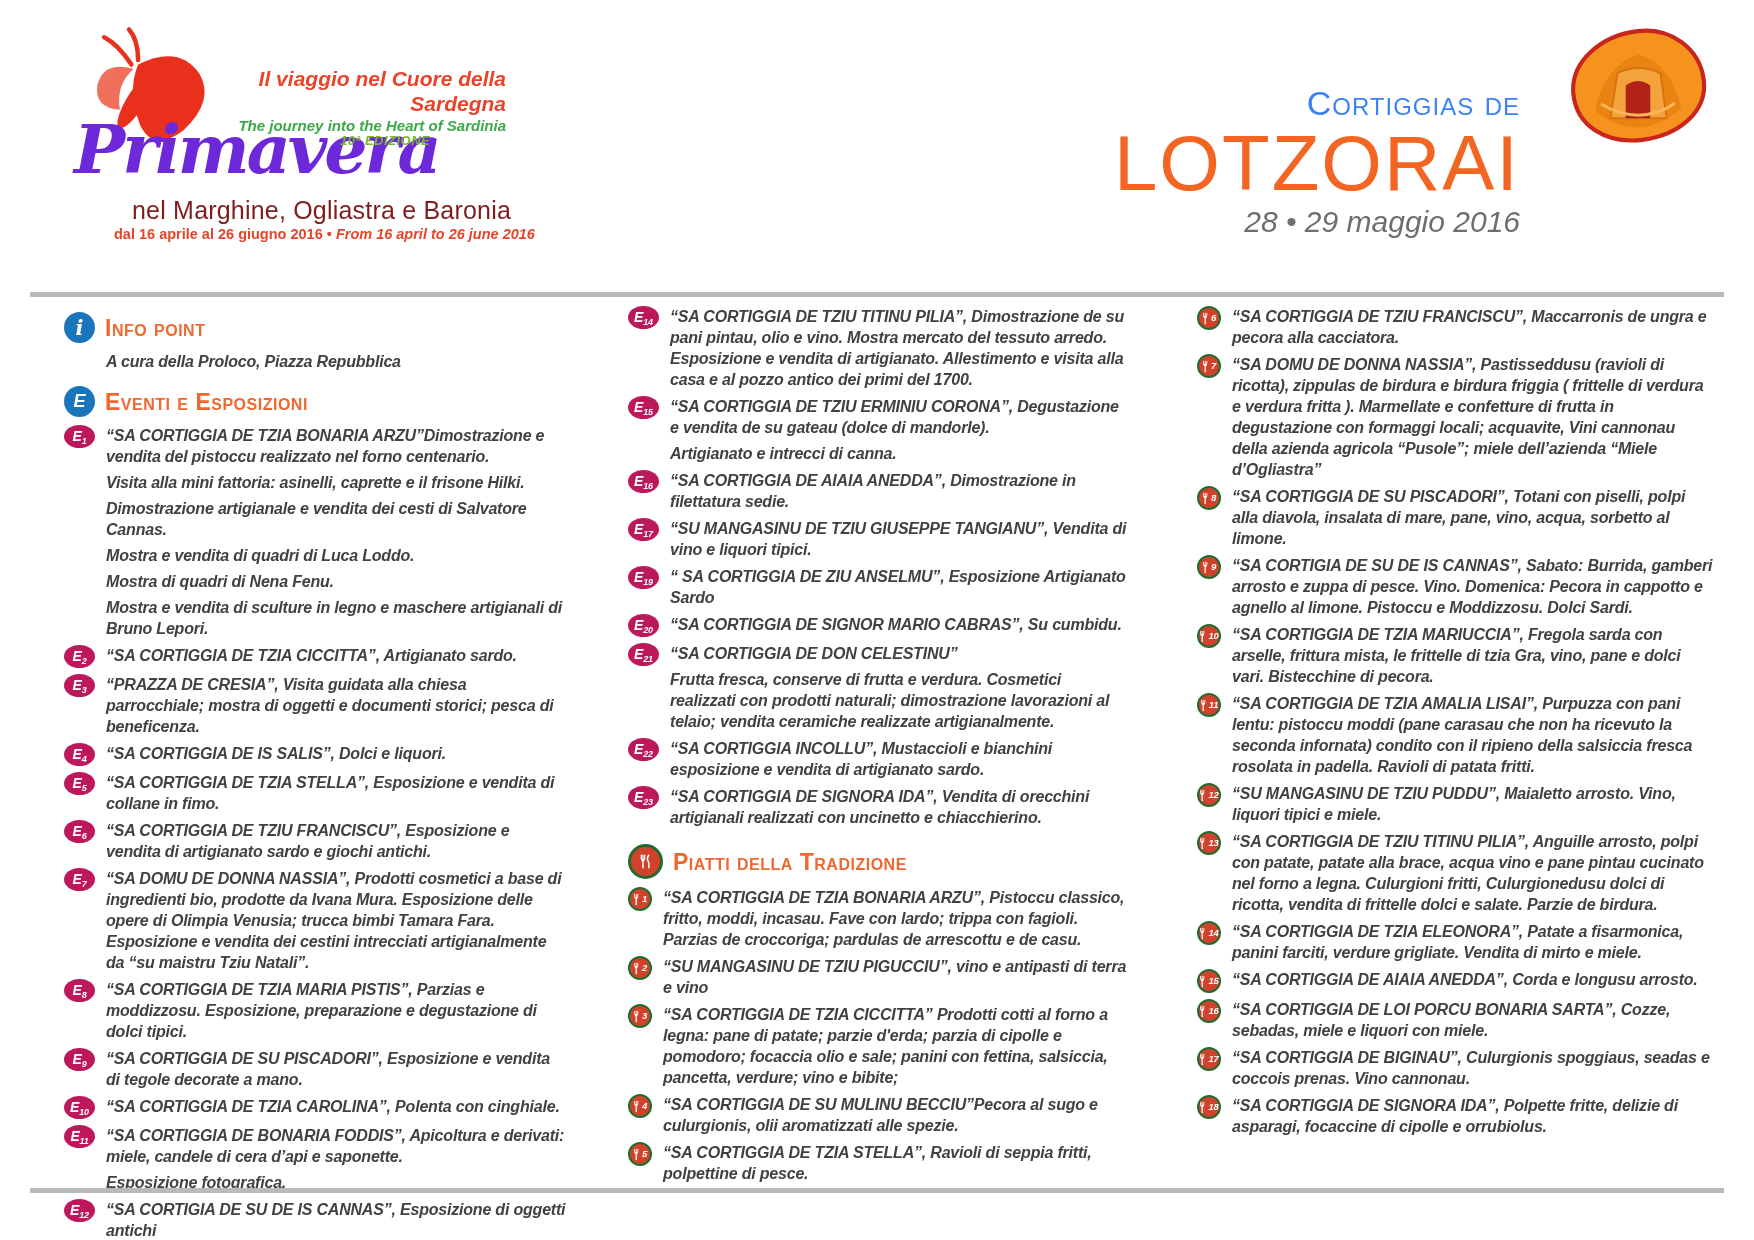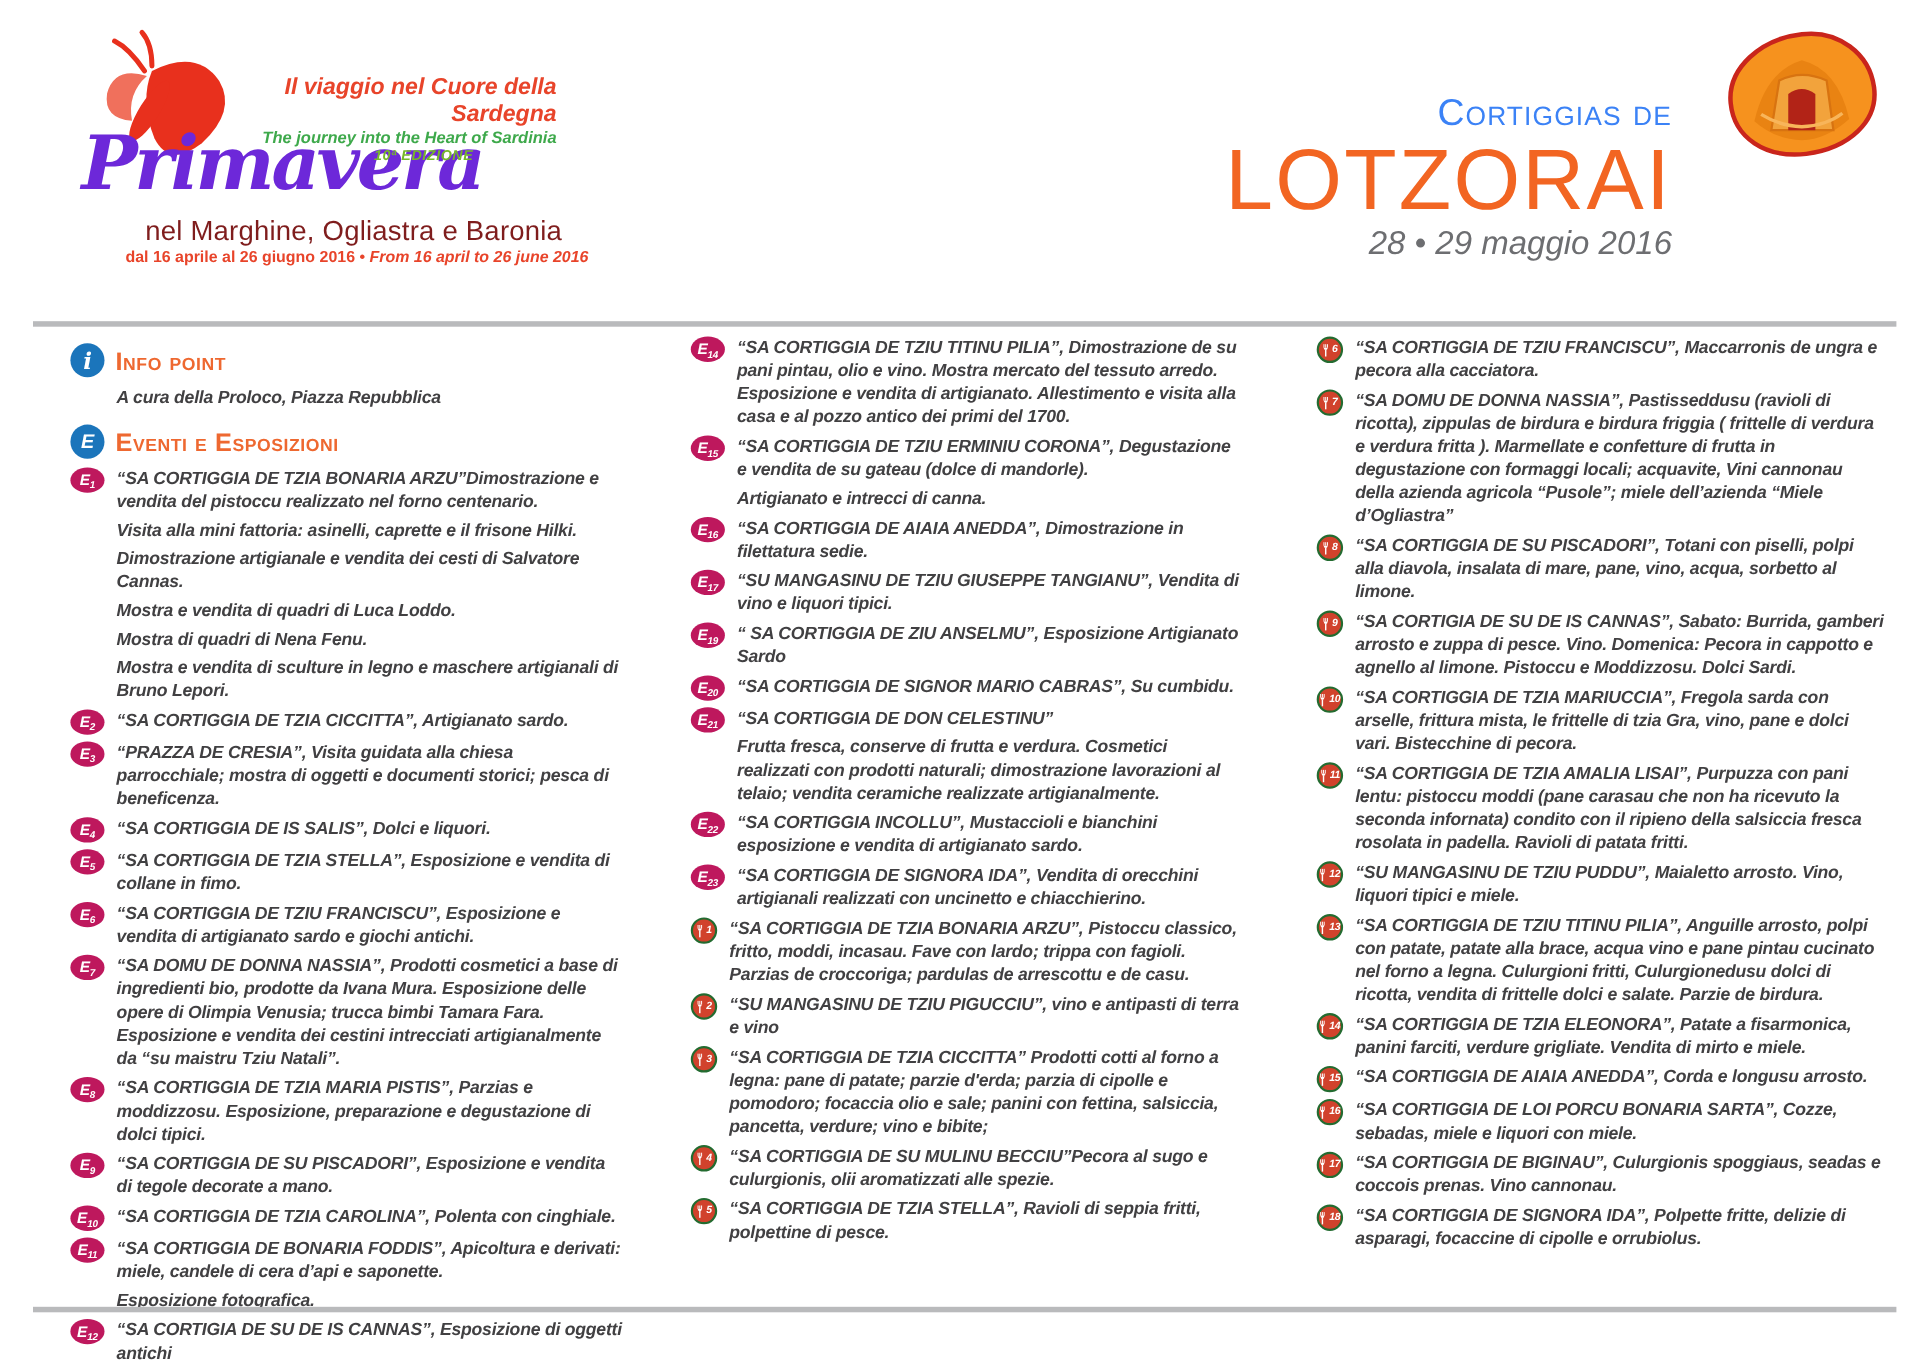--- a/index.html
+++ b/index.html
@@ -255,20 +255,31 @@
           </div>
         </div>
         <div class="item">
           <span class="badge badge-e">E<sub>23</sub></span>
           <div class="itxt">
             <p>“SA CORTIGGIA DE SIGNORA IDA”, Vendita di orecchini artigianali realizzati con uncinetto e chiacchierino.</p>
           </div>
         </div>
       </div>
 
+    <div class="sec-head dish-gap">
+      <span class="ico-dish">
+        <svg viewBox="0 0 20 20">
+          <path d="M5 2v5M7 2v5M9 2v5" stroke="#fff" stroke-width="1.5" fill="none"></path>
+          <path d="M4.6 7h4.8l-1.2 3h-2.4z" fill="#fff"></path>
+          <rect x="6.2" y="9.4" width="1.7" height="8.6" fill="#fff"></rect>
+          <path d="M14 2c-2 3.4-2 7.2 0 9.4V18" stroke="#fff" stroke-width="1.8" fill="none"></path>
+        </svg>
+      </span>
+      <span class="sec-title">Piatti della Tradizione</span>
+    </div>
     <div>
         <div class="item">
           <span class="badge badge-n">
             <svg viewBox="0 0 10 16">
               <path d="M2 1v4M4 1v4M6 1v4" stroke="#fff" stroke-width="1.1" fill="none"></path>
               <path d="M1.6 5h4.8l-1 2.4h-2.8z" fill="#fff"></path>
               <rect x="3.2" y="7" width="1.6" height="8" fill="#fff"></rect>
             </svg>
             <span class="bn">1</span>
           </span>

